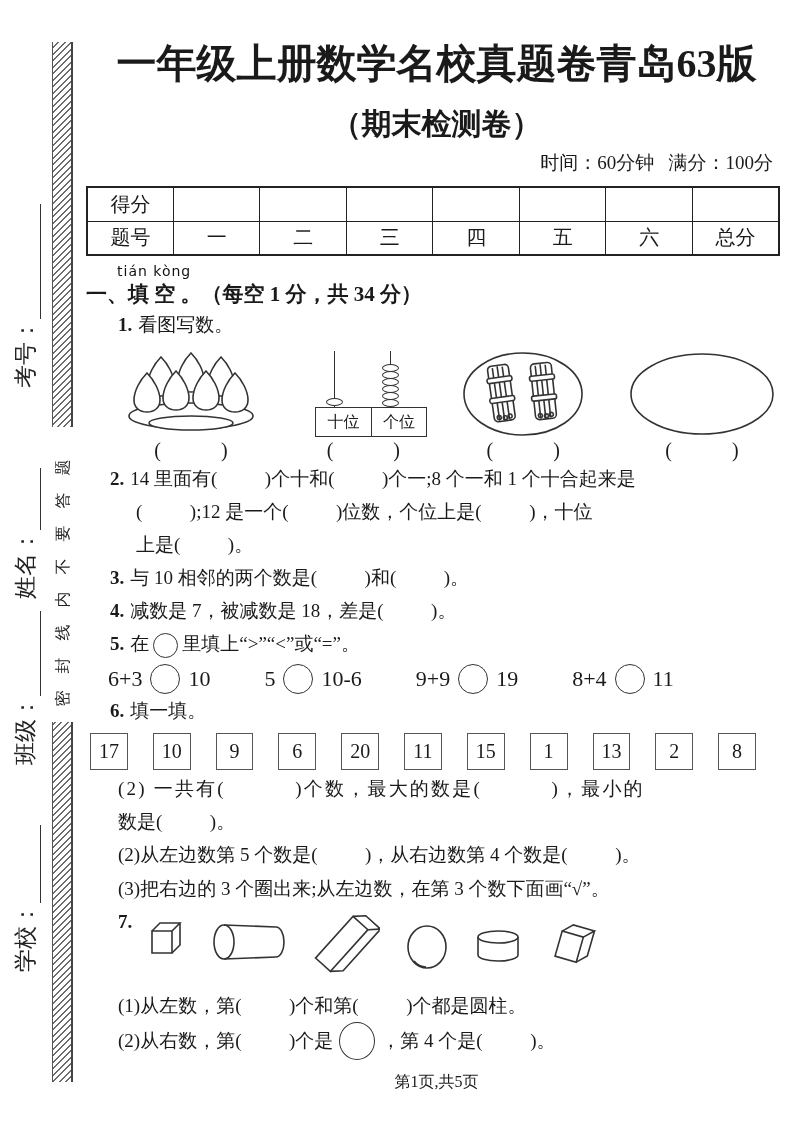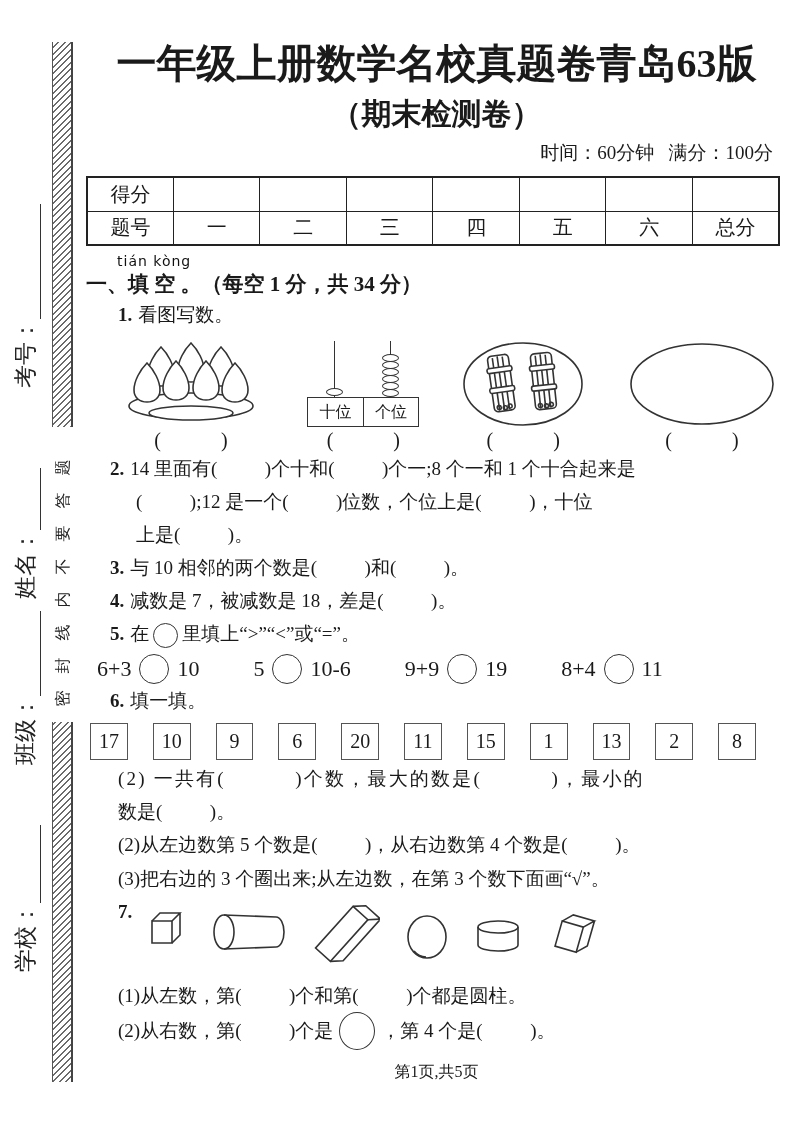--- a/index.html
+++ b/index.html
@@ -19,21 +19,21 @@
   .sb-field { display:flex; align-items:flex-end; font-size:23px; color:#222; white-space:nowrap; }
   .sb-blank { display:inline-block; border-bottom:1.4px solid #333; height:20px; }
   .sb-f1 { margin-left:150px; } .sb-f1 .sb-blank { width:78px; }
   .sb-f2 { margin-left:60px; }  .sb-f2 .sb-blank { width:85px; }
   .sb-f3 { margin-left:12px; }  .sb-f3 .sb-blank { width:62px; }
   .sb-f4 { margin-left:80px; }  .sb-f4 .sb-blank { width:115px; }
 
   
   .main { position:absolute; left:86px; top:0; width:701px; height:788px; padding-top:40px; }
   .title { font-size:40px; font-weight:bold; text-align:center; letter-spacing:0px; line-height:1.2; }
-  .subtitle { font-size:30px; font-weight:bold; text-align:center; margin-top:6px; }
+  .subtitle { font-size:30px; font-weight:bold; text-align:center; margin-top:16px; }
   .meta { font-size:19px; text-align:right; padding-right:14px; margin-top:5px; white-space:pre-wrap; }
 
   table.score { width:99%; border-collapse:collapse; margin-top:10px; table-layout:fixed; }
   table.score td { border:1.6px solid #222; height:34px; text-align:center; font-size:20px; }
   table.score td.corner { width:80px; }
   table.score { border:2.2px solid #222; }
 
   .pinyin { font-family:"DejaVu Sans","Liberation Sans",sans-serif; font-size:14px; margin:7px 0 0 31px; letter-spacing:1px; color:#111; }
   .heading { font-size:21px; font-weight:bold; margin-top:1px; white-space:pre-wrap; }
 
@@ -44,30 +44,30 @@
 
   
   .figs { display:flex; justify-content:space-between; align-items:flex-end; margin:8px 10px 0 30px; }
   .fig { display:flex; flex-direction:column; align-items:center; }
   .fig svg { display:block; }
   .fig-blank { font-size:20px; margin-top:2px; white-space:pre; }
 
   .abacus { position:relative; width:112px; height:86px; }
   .rod { position:absolute; top:0; width:0; height:56px; border-left:1.6px solid #333; }
   .bead { position:absolute; width:17px; height:8px; border:1.5px solid #333; border-radius:50%; background:#fff; }
-  .ab-box { position:absolute; left:0; top:56px; width:112px; height:30px; border:1.6px solid #333; display:flex; }
+  .ab-box { position:absolute; left:8px; top:56px; width:112px; height:30px; border:1.6px solid #333; display:flex; }
   .ab-cell { flex:1; display:flex; align-items:center; justify-content:center; font-size:16px; }
   .ab-cell + .ab-cell { border-left:1.6px solid #333; }
 
   
   .circle { display:inline-block; border:1.6px solid #333; border-radius:50%; vertical-align:middle; background:#fff; }
   .c24 { width:25px; height:25px; margin:0 4px; }
   .c30 { width:30px; height:30px; margin:0 8px; }
   .c36 { width:36px; height:38px; margin:0 6px; }
-  .exprs { display:flex; align-items:center; margin:4px 0 0 11px; font-size:22px; }
+  .exprs { display:flex; align-items:center; margin:4px 0 0 22px; font-size:22px; }
   .expr { display:flex; align-items:center; white-space:nowrap; }
   .expr + .expr { margin-left:54px; }
 
   
   .numrow { display:flex; justify-content:space-between; width:666px; margin:6px 0 2px 4px;gap:25px; }
   .numbox { width:38px; height:37px; border:1.5px solid #555; display:flex; align-items:center; justify-content:center; font-size:20px; background:#fff; }
 
   
   .shapes-row { display:flex; align-items:flex-start; margin:6px 0 0 32px; min-height:76px; }
   .shapes-row .q7num { font-size:19px; font-weight:bold; margin-right:14px; }

